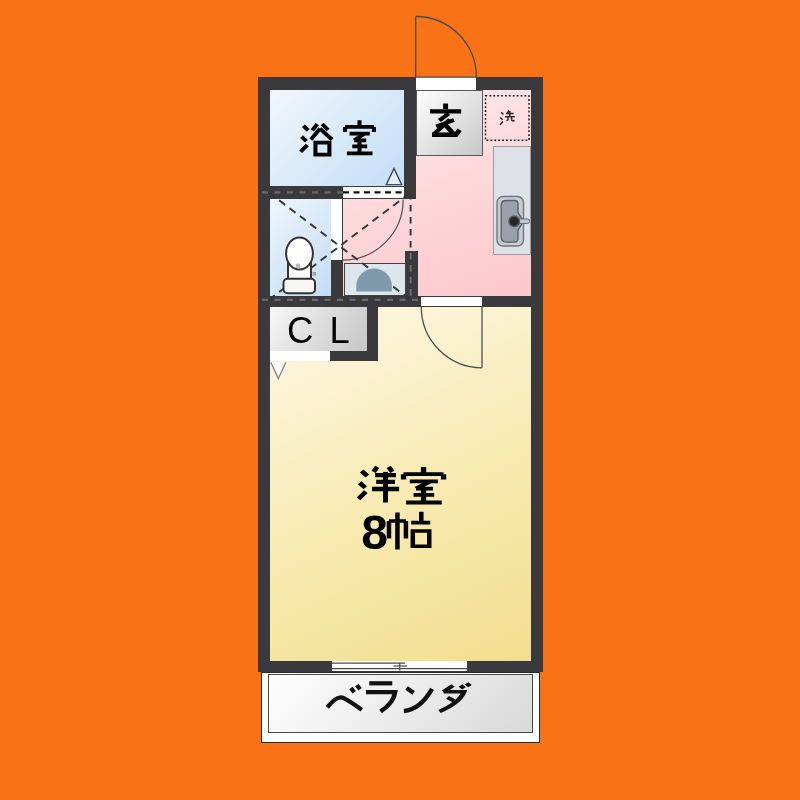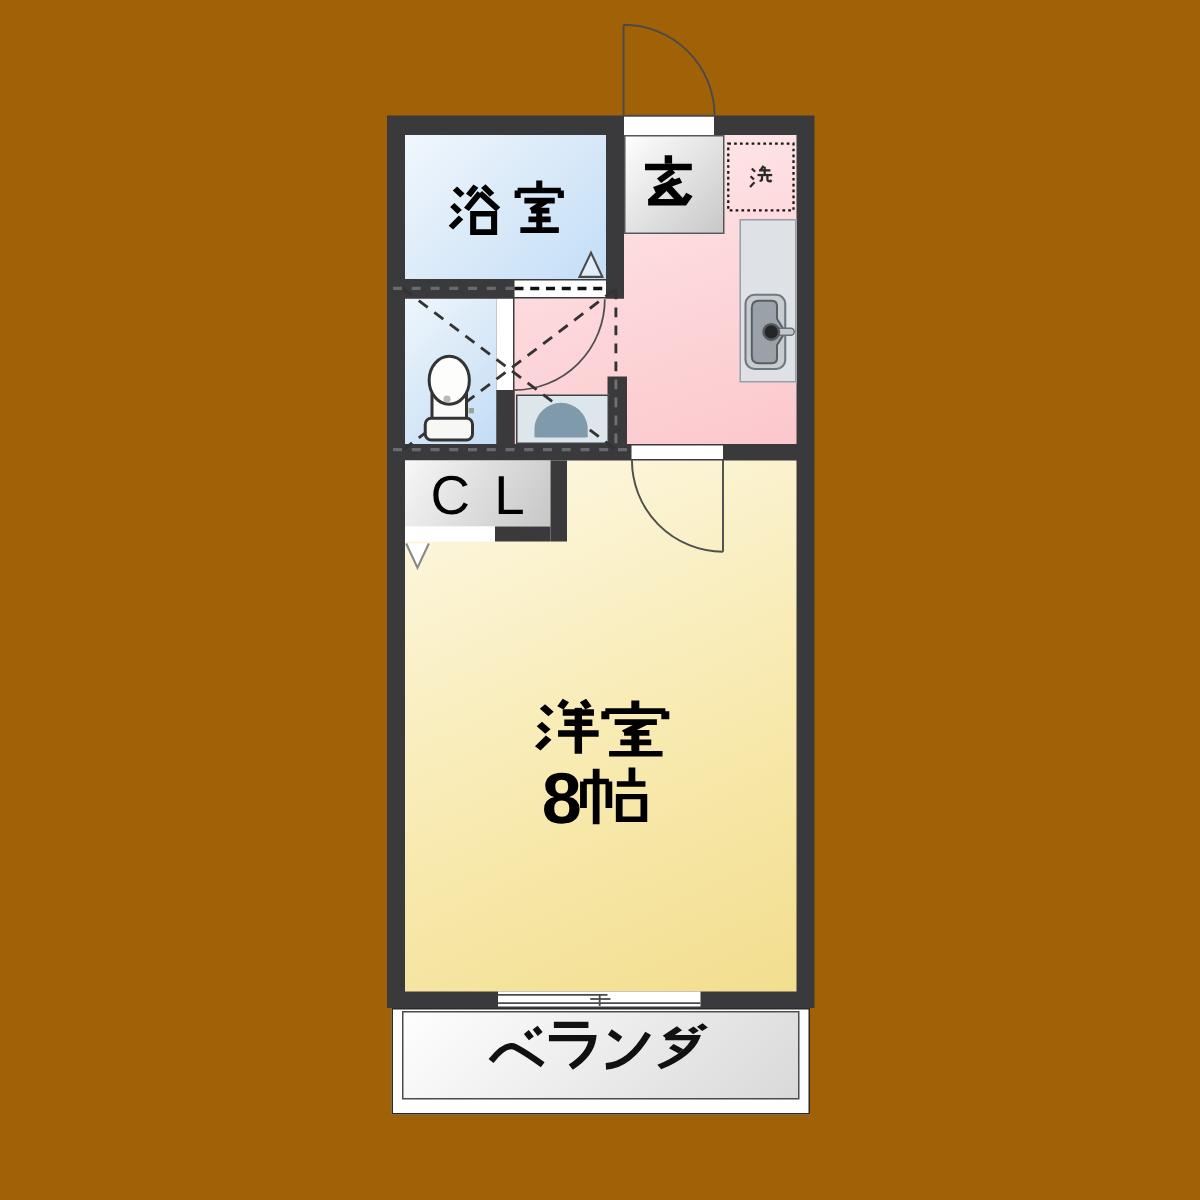--- a/index.html
+++ b/index.html
@@ -1,16 +1,16 @@
 <!DOCTYPE html>
 <html><head>
 <meta charset="utf-8">
 <style>
 html,body{margin:0;padding:0;background:#fff;}
-#page{position:relative;width:800px;height:800px;background:#a16207;overflow:hidden;
+#page{position:relative;width:800px;height:800px;background:#f97316;overflow:hidden;
   font-family:"Liberation Sans", sans-serif;}
 .abs{position:absolute;}
 </style>
 </head>
 <body>
 <div id="page">
 
 <div class="abs" style="left:258px;top:77px;width:285px;height:594.5px;background:#3a3a3c;"></div>
 
 <div class="abs" style="left:342.5px;top:89.5px;width:188.5px;height:206.5px;background:linear-gradient(160deg,#feeced 0%,#fdd8db 48%,#fbc8cc 100%);"></div>

